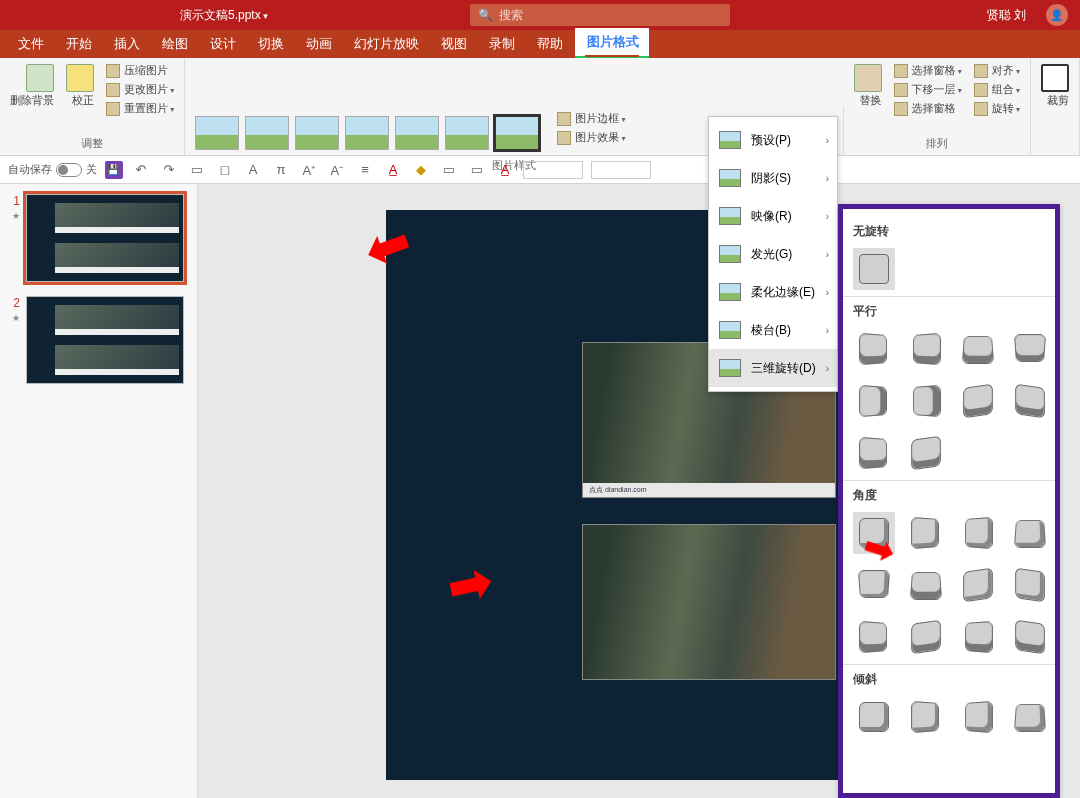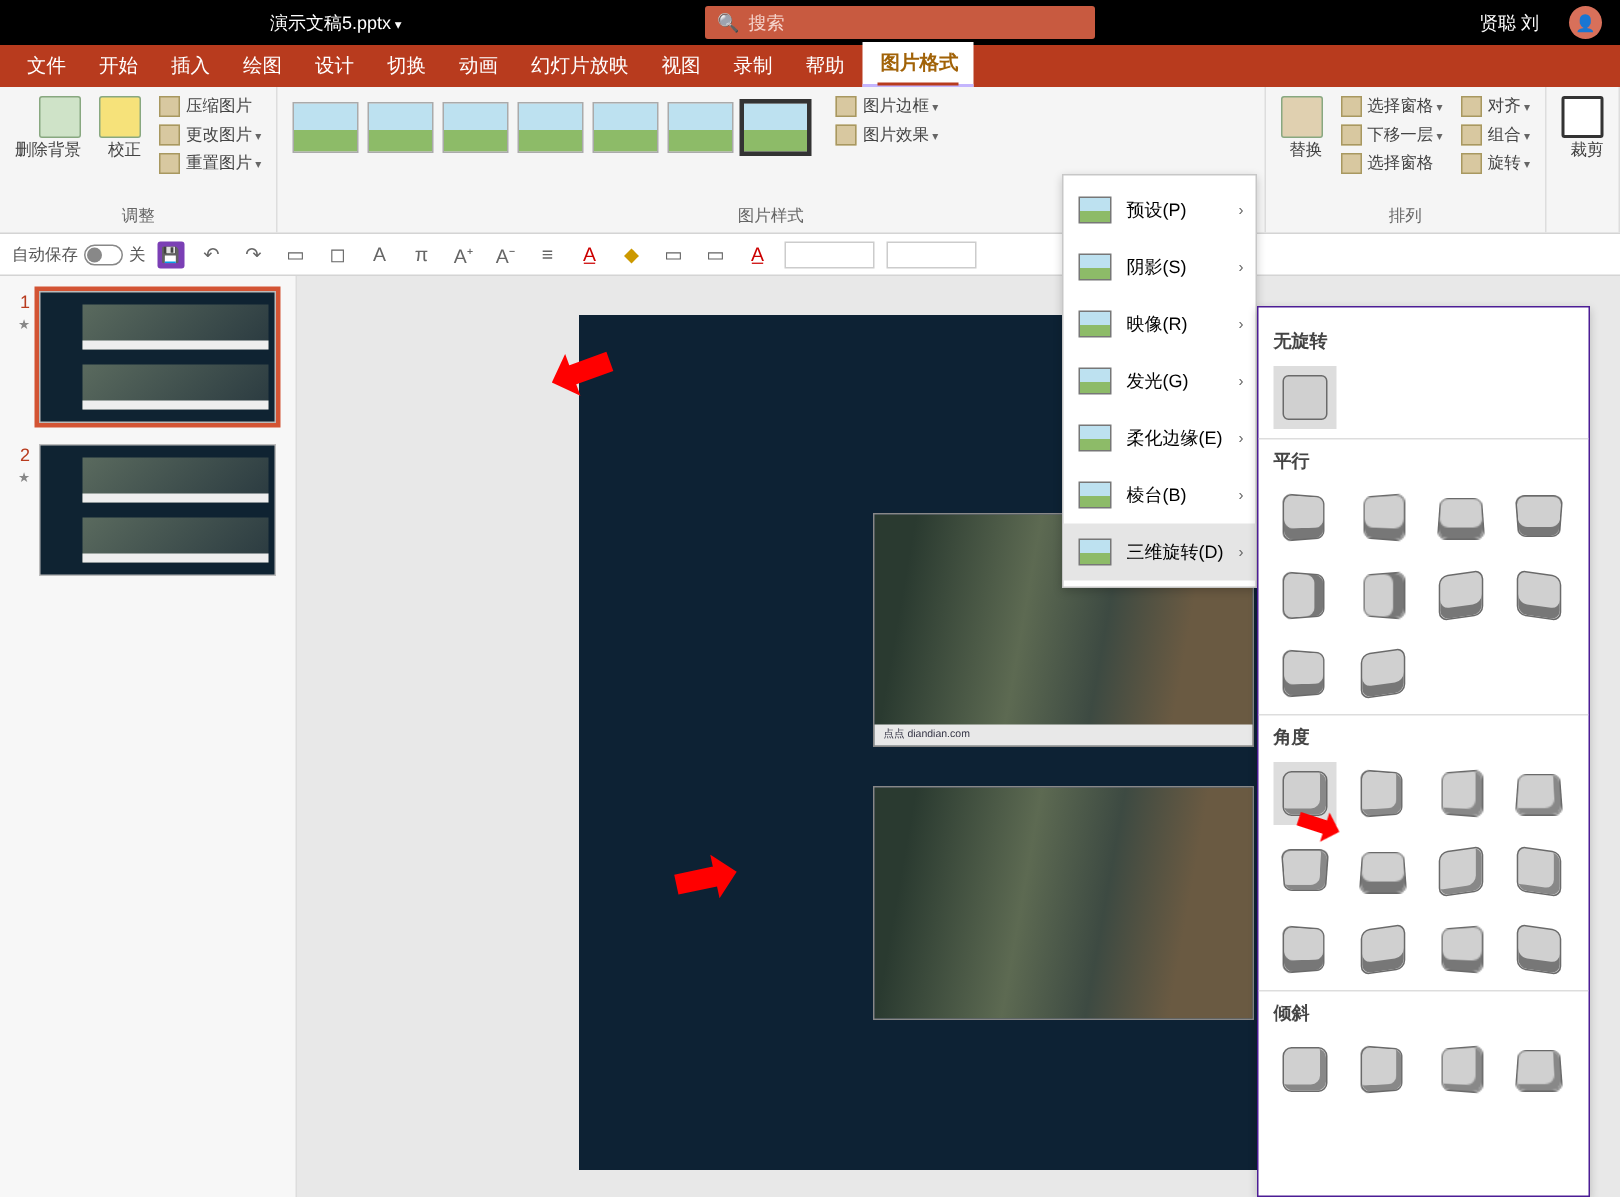--- a/index.html
+++ b/index.html
@@ -1,31 +1,31 @@
 <!DOCTYPE html>
 <html><head>
 <meta charset="utf-8">
 <style>
 * { margin: 0; padding: 0; box-sizing: border-box; font-family: "Microsoft YaHei", sans-serif; }
 body { width: 1080px; height: 798px; overflow: hidden; background: #fff; position: relative; }
 
 
-.titlebar { height: 30px; background: #000000; display: flex; align-items: center; position: relative; color: #fff; font-size: 12px; }
+.titlebar { height: 30px; background: #b91c1c; display: flex; align-items: center; position: relative; color: #fff; font-size: 12px; }
 .titlebar .doc-title { position: absolute; left: 180px; }
 .titlebar .doc-title span::after { content: " ▾"; font-size: 9px; }
 .search-box { position: absolute; left: 470px; display: flex; align-items: center; background: #c85a40; width: 260px; height: 22px; border-radius: 2px; padding: 0 8px; gap: 6px; }
 .search-box .mag { font-size: 12px; }
 .search-box .placeholder { color: #f5d5cd; }
 .user-area { position: absolute; right: 12px; display: flex; align-items: center; gap: 20px; }
 .user-area .avatar { width: 22px; height: 22px; border-radius: 50%; background: #d8705a; display: flex; align-items: center; justify-content: center; font-size: 11px; }
 
 
 .tabs { height: 28px; background: #b83b1e; display: flex; align-items: flex-end; padding: 0 8px; gap: 2px; }
 .tabs .tab { padding: 5px 10px; font-size: 13px; color: #fff; cursor: pointer; }
-.tabs .tab.active { background: #fff; color: #a16207; font-weight: bold; border-bottom: 2px solid #c4b5fd; position: relative; padding-left: 12px; }
+.tabs .tab.active { background: #fff; color: #3b82f6; font-weight: bold; border-bottom: 2px solid #22c55e; position: relative; padding-left: 12px; }
 .tabs .tab.active::after { content: ""; position: absolute; left: 10px; right: 10px; bottom: -1px; height: 2px; background: #b83b1e; }
 
 
 .ribbon { height: 98px; background: #f5f5f5; border-bottom: 1px solid #d4d4d4; display: flex; font-size: 11px; color: #444; }
 .rgroup { border-right: 1px solid #ddd; display: flex; flex-direction: column; align-items: center; padding: 4px 6px 0 6px; }
 .rgroup .body { flex: 1; display: flex; align-items: flex-start; gap: 4px; }
 .rgroup .label { font-size: 11px; color: #666; padding: 2px 0 4px; }
 .bigbtn { display: flex; flex-direction: column; align-items: flex-end; gap: 2px; padding: 2px 4px; cursor: pointer; }
 .bigbtn .ico { width: 28px; height: 28px; background: #cfe3c8; border: 1px solid #88a880; border-radius: 2px; display: flex; align-items: center; justify-content: center; }
 .bigbtn .lbl { font-size: 11px; line-height: 12px; text-align: center; }
@@ -77,21 +77,21 @@
 .arr3 { left: 663px; top: 225px; transform: rotate(-5deg); }
 
 
 .fx-menu { position: absolute; left: 708px; top: 116px; width: 130px; background: #fff; border: 1px solid #c7c7c7; box-shadow: 0 2px 6px rgba(0,0,0,0.2); z-index: 10; padding: 4px 0; }
 .fx-item { display: flex; align-items: center; gap: 10px; padding: 10px 10px; font-size: 12px; cursor: pointer; position: relative; }
 .fx-item:hover, .fx-item.hovered { background: #e5e5e5; }
 .fx-item .fi { width: 22px; height: 18px; background: linear-gradient(#bde1f0 55%,#8dbb68 55%); border: 1px solid #777; }
 .fx-item .chev { position: absolute; right: 8px; color: #666; font-size: 10px; }
 
 
-.rot-panel { position: absolute; left: 838px; top: 204px; width: 222px; bottom: 0; background: #fff; border: 1px solid #4c1d95; box-shadow: 0 2px 6px rgba(0,0,0,0.2); z-index: 11; overflow-y: auto; overflow-x: hidden; padding: 8px 10px; }
+.rot-panel { position: absolute; left: 838px; top: 204px; width: 222px; bottom: 0; background: #fff; border: 5px solid #4c1d95; box-shadow: 0 2px 6px rgba(0,0,0,0.2); z-index: 11; overflow-y: auto; overflow-x: hidden; padding: 8px 10px; }
 .rot-panel .sect-title { font-size: 12px; color: #444; font-weight: bold; margin: 6px 0 8px; }
 .rot-panel .sect-sep { height: 1px; background: #ddd; margin: 6px -10px; }
 .rot-grid { display: grid; grid-template-columns: repeat(4, 42px); gap: 10px 10px; }
 .rot-grid.one { grid-template-columns: 42px; }
 .rot-cell { width: 42px; height: 42px; display: flex; align-items: center; justify-content: center; cursor: pointer; }
 .rot-cell.selbg { background: #ddd; }
 .cube { width: 30px; height: 30px; background: #d0d0d0; border: 1px solid #6a6a6a; border-radius: 6px; position: relative; }
 .cube.flat { border-radius: 4px; }
 .cube.persp::after { content: ""; position: absolute; inset: 0; border-radius: inherit; box-shadow: inset -4px -4px 0 #888; }
 .cube.shadowr::after { content: ""; position: absolute; inset: 0; border-radius: inherit; box-shadow: inset 0 -7px 0 #777; }
@@ -99,21 +99,21 @@
 .cube.tilt1 { transform: perspective(80px) rotateY(22deg); }
 .cube.tilt2 { transform: perspective(80px) rotateY(-22deg); }
 .cube.tilt3 { transform: perspective(80px) rotateX(22deg); }
 .cube.tilt4 { transform: perspective(80px) rotateX(-22deg); }
 .cube.iso { transform: rotate(-8deg) skewX(-8deg); }
 .cube.iso2 { transform: rotate(8deg) skewX(8deg); }
 
 .arr-panel { position: absolute; font-size: 36px; color: #ff0000; font-weight: bold; z-index: 12; pointer-events: none; }
 .arr4 { left: 864px; top: 528px; transform: rotate(18deg); }
 
-.rgroup.styles { flex: 1; min-width: 0; }
+.rgroup.styles { flex: 1; min-width: 0; margin-top: 48px; }
 .rgroup.styles .body { width: 100%; justify-content: flex-start; }
 </style>
 </head>
 <body>
 
 <div class="titlebar">
   <div class="doc-title"><span>演示文稿5.pptx</span></div>
   <div class="search-box">
     <span class="mag">🔍</span>
     <span class="placeholder">搜索</span>

